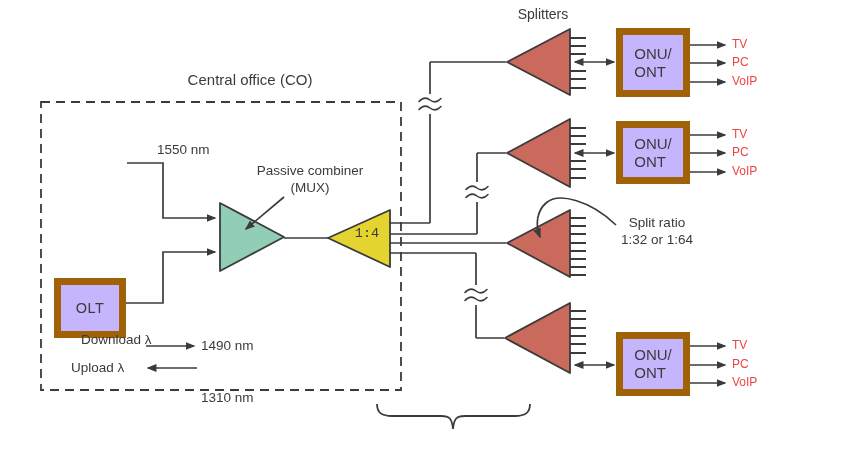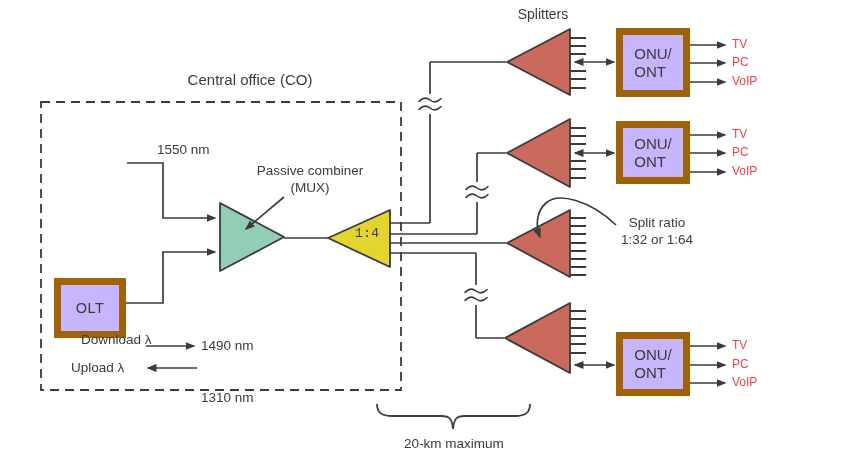--- a/index.html
+++ b/index.html
@@ -111,21 +111,20 @@
   <div class="label" style="left:49px;top:332px;margin-left:32px;">Download λ</div>
   <div class="label" style="left:201px;top:338px;">1490 nm</div>
   <div class="label" style="left:71px;top:360px;">Upload λ</div>
   <div class="label" style="left:201px;top:360px;margin-top:30px;">1310 nm</div>
 
   <div class="label center" style="left:503px;top:6px;width:80px;font-size:14px;">Splitters</div>
 
   <div class="label center" style="left:603px;top:215px;width:108px;">Split ratio
 1:32 or 1:64</div>
 
-  <div class="label center" style="left:390px;top:436px;width:128px;">20-km maximum</div>
 
   <div class="framebox onu" style="left:616px;top:28px;width:74px;height:69px;">ONU/
 ONT</div>
   <div class="framebox onu" style="left:616px;top:121px;width:74px;height:63px;">ONU/
 ONT</div>
   <div class="framebox onu" style="left:616px;top:332px;width:74px;height:64px;">ONU/
 ONT</div>
 
   <span class="svc" style="left:732px;top:37px;">TV</span>
   <span class="svc" style="left:732px;top:55px;">PC</span>

